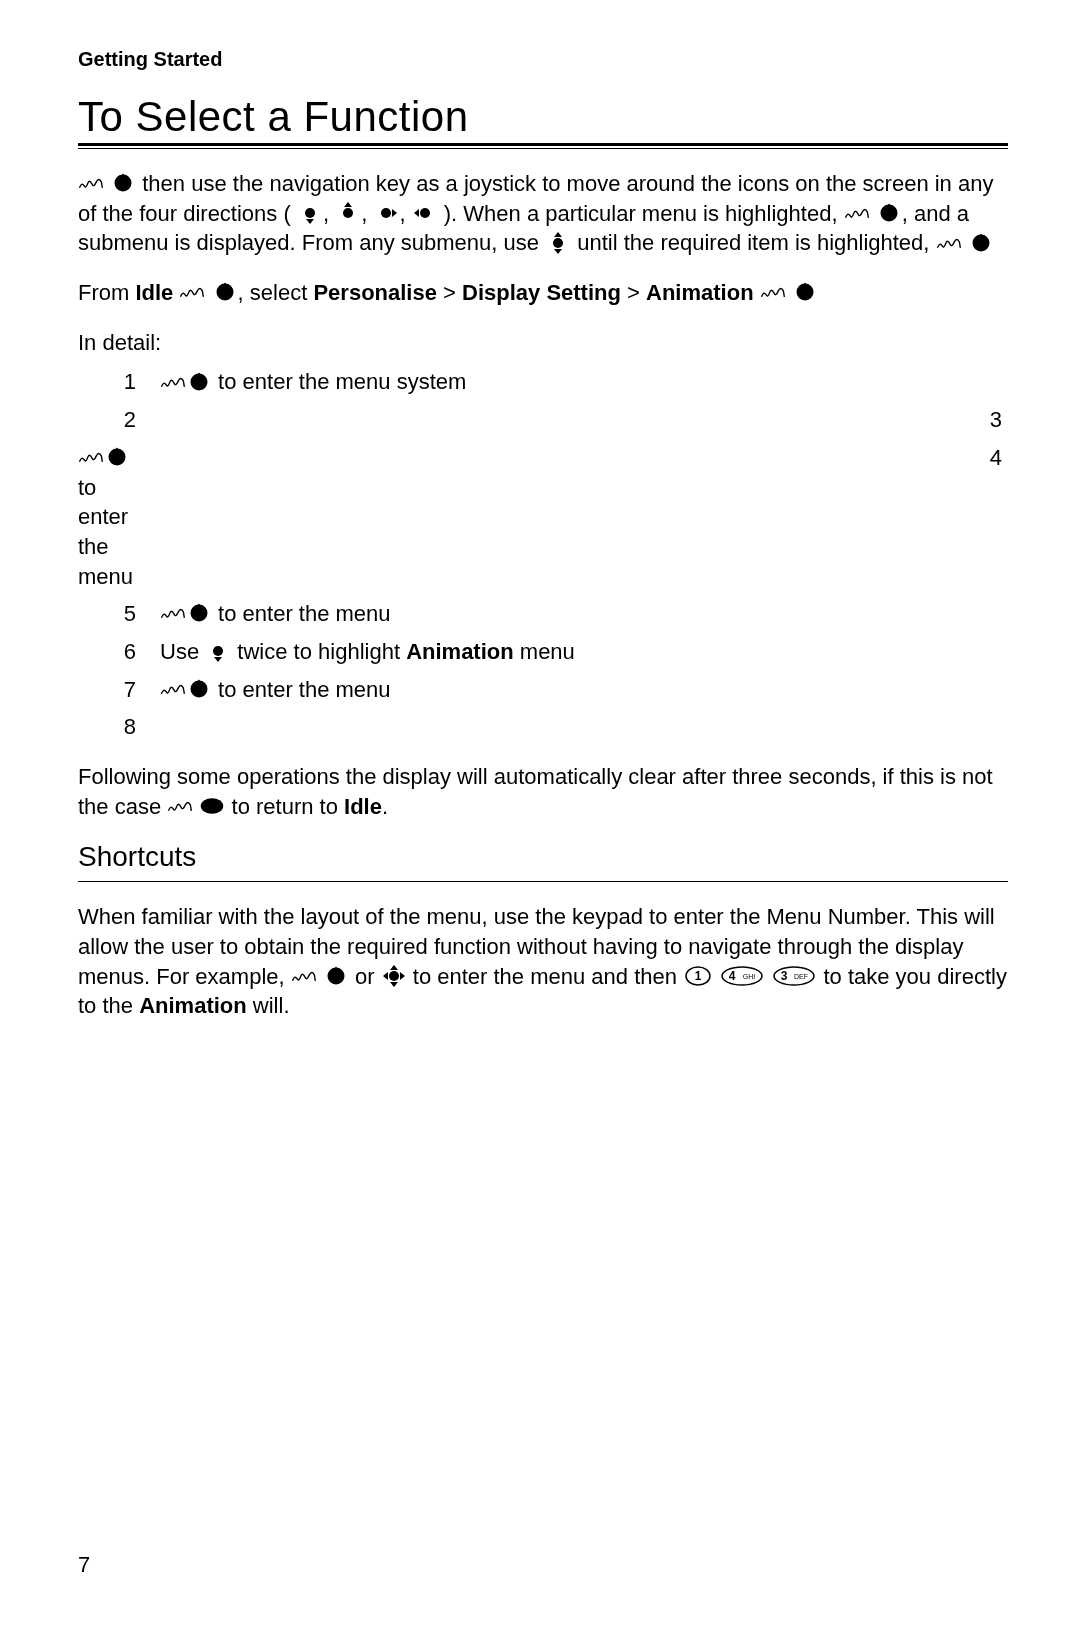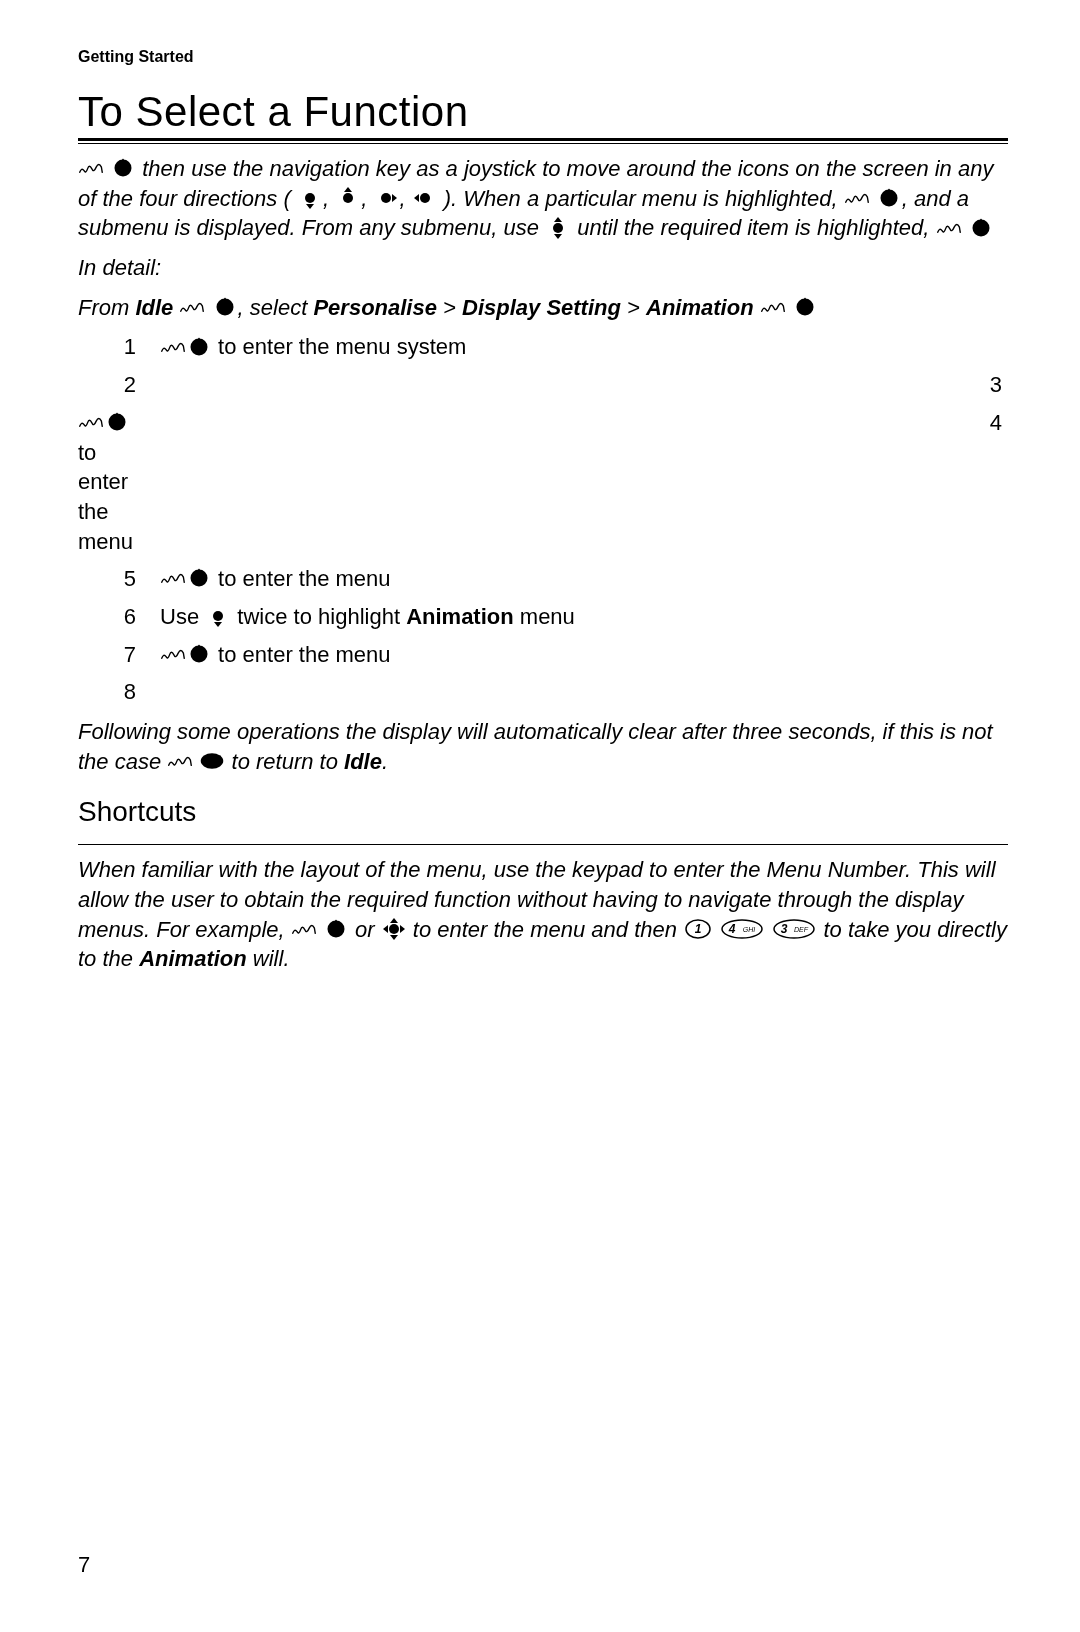--- a/index.html
+++ b/index.html
@@ -15,42 +15,41 @@
   }
   .page {
     padding: 48px 72px 32px 78px;
     box-sizing: border-box;
     width: 100%;
     height: 100%;
     position: relative;
   }
   .running-head {
     font-weight: 700;
-    font-size: 16px;
+    font-size: 20px;
     margin-bottom: 22px;
   }
   h1.title {
     font-weight: 400;
     font-size: 42px;
     margin: 0 0 2px 0;
     letter-spacing: 0.5px;
   }
   .rule-stack { margin-bottom: 10px; }
   .rule-thick { border-top: 3px solid #000; margin-bottom: 2px; }
   .rule-thin  { border-top: 1px solid #000; }
   p.body {
     font-size: 22px;
     line-height: 1.35;
-    margin: 10px 0 10px 0;
-    font-style: italic;
+    margin: 20px 0 10px 0;
   }
   h2.sub {
     font-weight: 400;
     font-size: 28px;
-    margin: 20px 0 16px 0;
+    margin: 20px 0 8px 0;
   }
   .steps {
     display: grid;
     grid-template-columns: 64px 1fr;
     column-gap: 18px;
     row-gap: 8px;
     font-size: 22px;
     line-height: 1.35;
     margin: 6px 0 10px 0;
   }
@@ -173,39 +172,39 @@
         </svg></span><span> until the required item is highlighted, </span>
     <span class="ic ic-press"><svg>
           <use href="#sym-press"></use>
         </svg></span>
     <span class="ic ic-select"><svg>
           <use href="#sym-select"></use>
         </svg></span>
   </p>
 
 
-  <p class="body">In detail:</p>
-
   <p class="body">
     <span>From </span><b>Idle</b>
     <span> </span>
     <span class="ic ic-press"><svg>
           <use href="#sym-press"></use>
         </svg></span>
     <span class="ic ic-select"><svg>
           <use href="#sym-select"></use>
         </svg></span><span>, select </span><b>Personalise</b><span> &gt; </span><b>Display Setting</b><span> &gt; </span><b>Animation</b>
     <span> </span>
     <span class="ic ic-press"><svg>
           <use href="#sym-press"></use>
         </svg></span>
     <span class="ic ic-select"><svg>
           <use href="#sym-select"></use>
         </svg></span>
   </p>
+
+  <p class="body">In detail:</p>
 
   <div class="steps" id="steps-grid">
       <div class="stepnum">1</div>
       <div><span class="ic ic-press"><svg>
             <use href="#sym-press"></use>
           </svg></span><span class="ic ic-select"><svg>
             <use href="#sym-select"></use>
           </svg></span> to enter the menu system</div>
       <div class="stepnum">2</div>
       <div class="stepnum">3</div>

